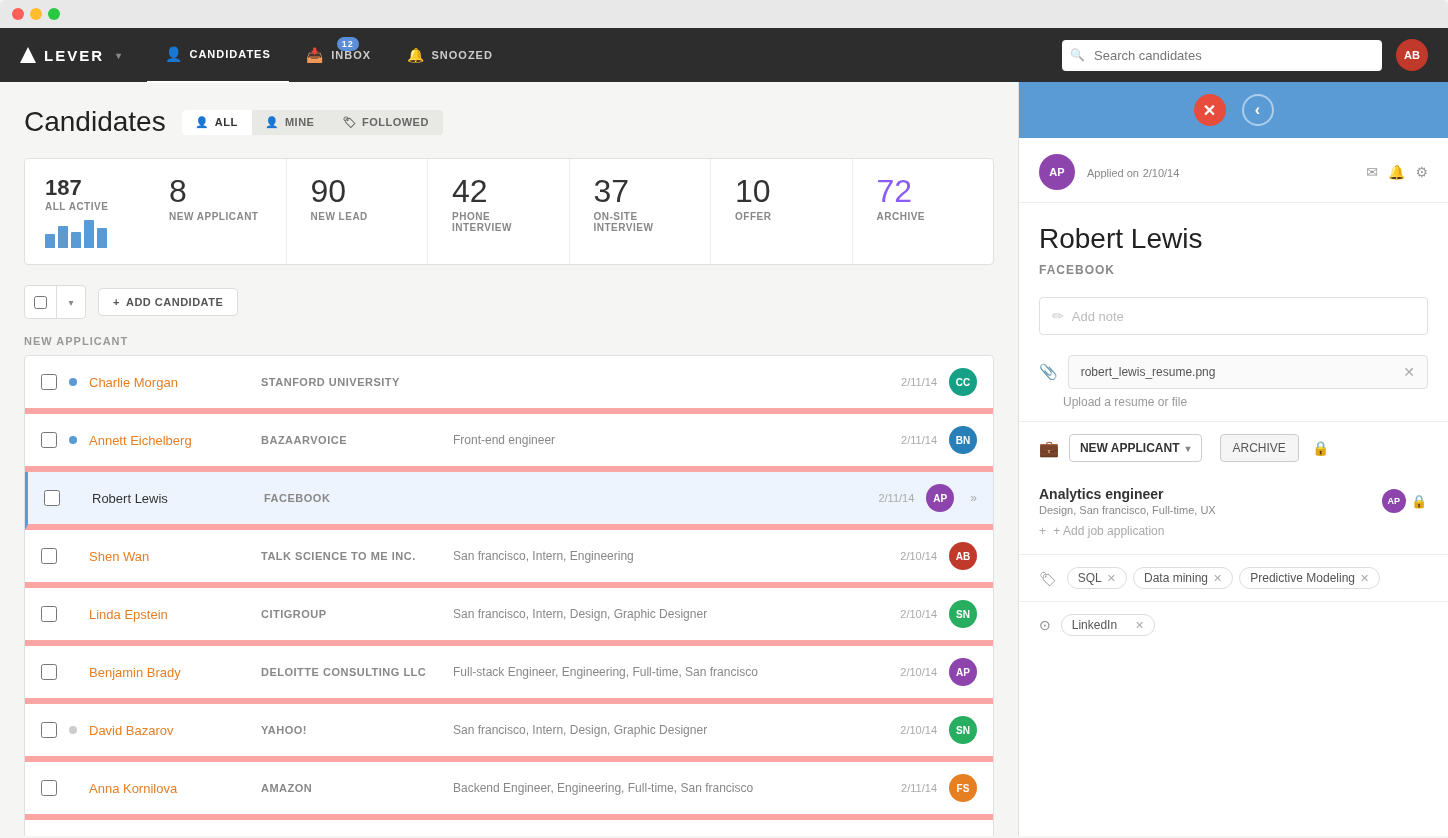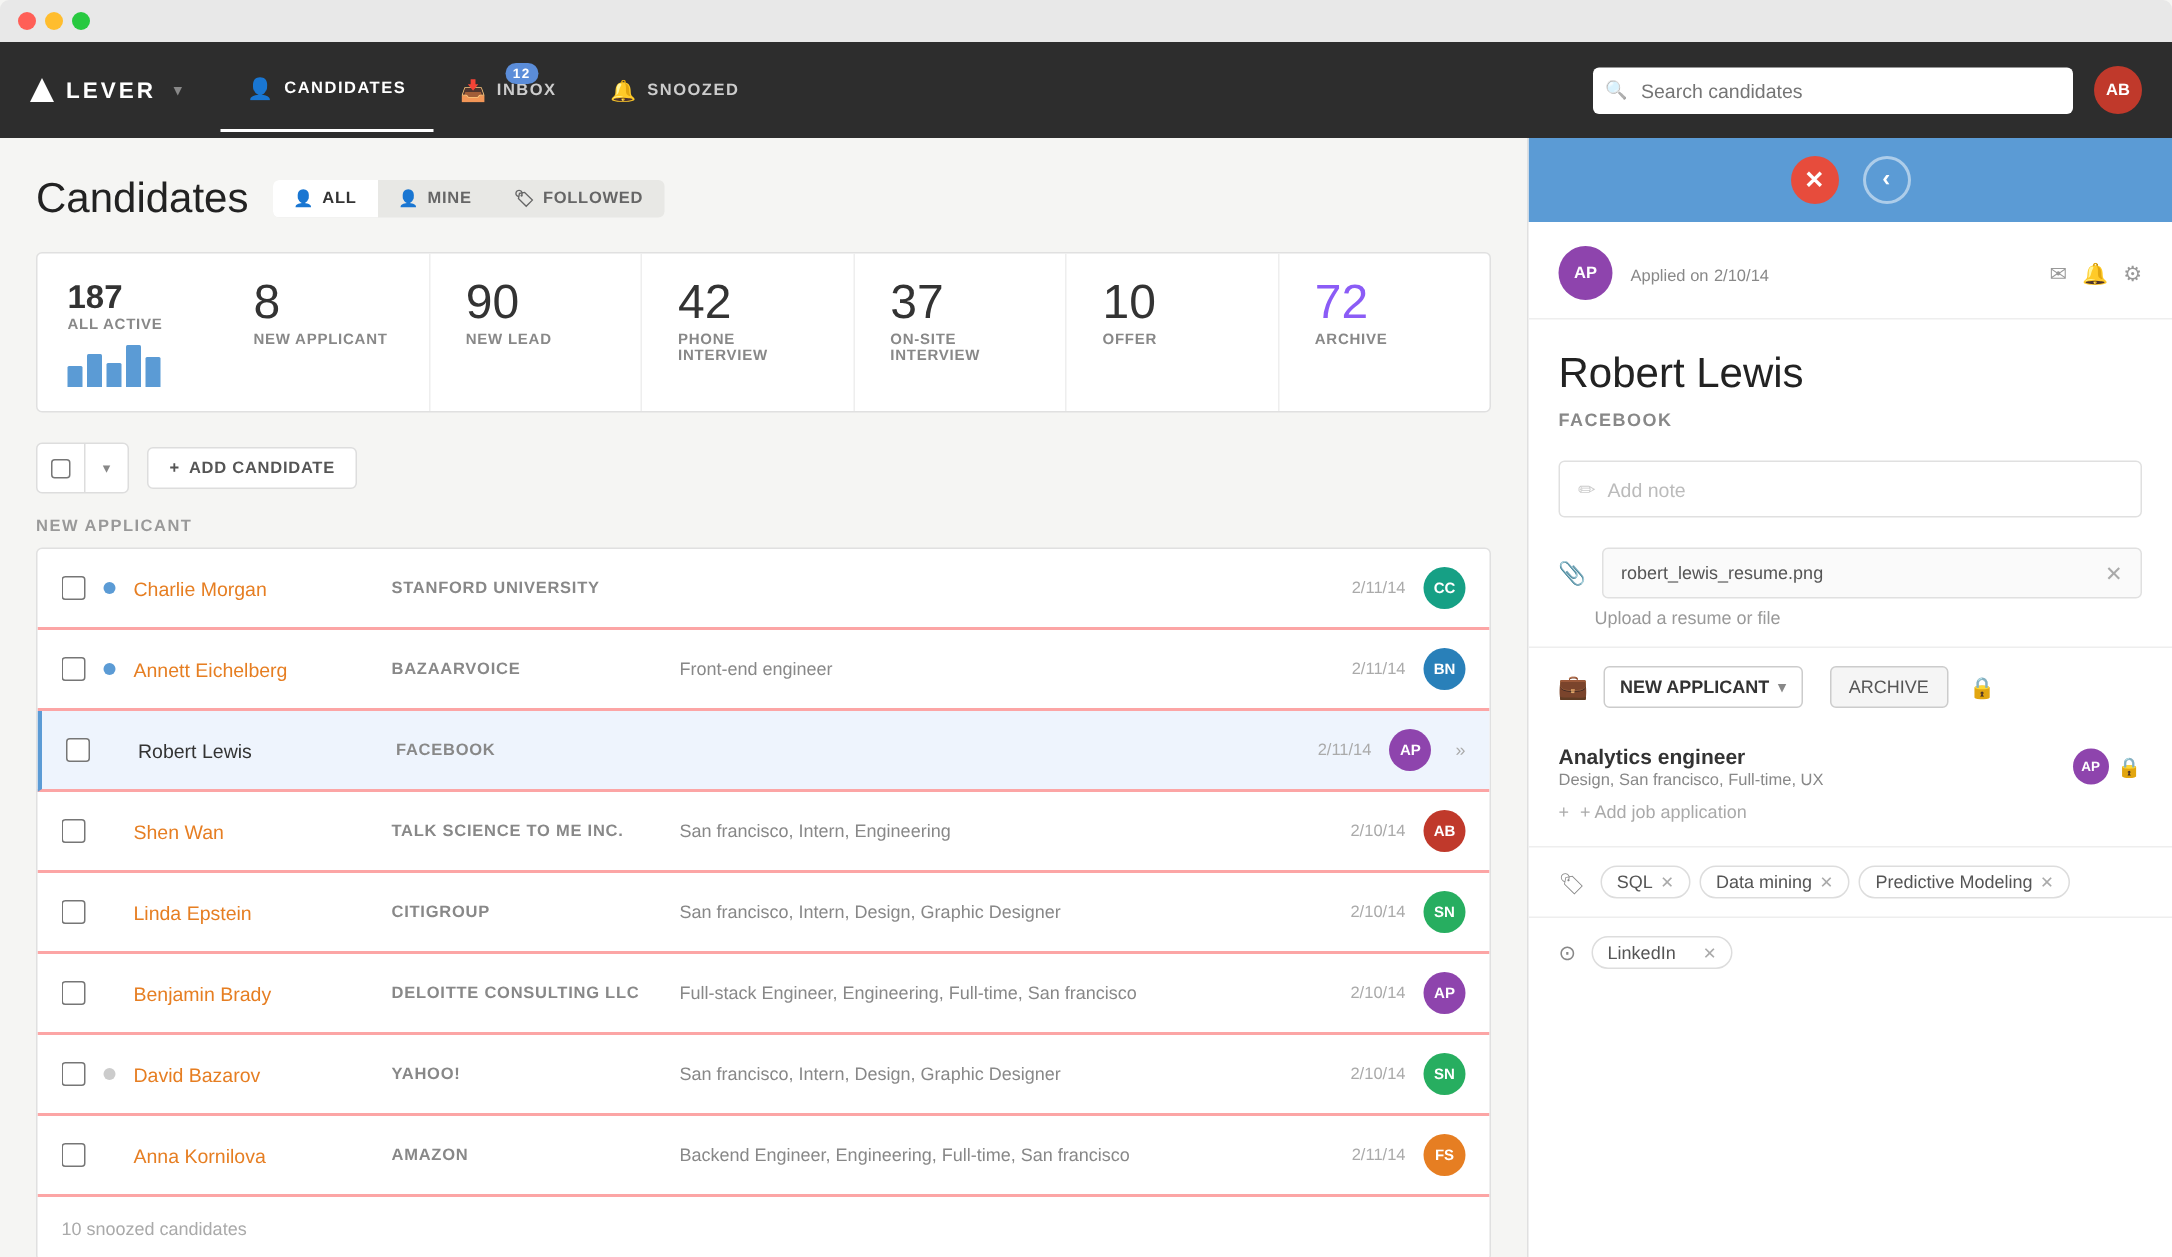--- a/index.html
+++ b/index.html
@@ -6,21 +6,21 @@
     body { font-family: -apple-system, BlinkMacSystemFont, 'Segoe UI', Helvetica, Arial, sans-serif; background: #f5f5f3; color: #333; font-size: 13px; }
 
     
     .window-chrome { background: #e8e8e8; height: 28px; display: flex; align-items: center; padding: 0 12px; gap: 6px; border-radius: 6px 6px 0 0; }
     .window-btn { width: 12px; height: 12px; border-radius: 50%; }
     .window-btn.red { background: #ff5f57; }
     .window-btn.yellow { background: #ffbd2e; }
     .window-btn.green { background: #28c940; }
 
     
-    .topnav { background: #2d2d2d; height: 64px; display: flex; align-items: center; padding: 0 20px; gap: 0; }
+    .topnav { background: #2d2d2d; height: 54px; display: flex; align-items: center; padding: 0 20px; gap: 0; }
     .nav-logo { display: flex; align-items: center; gap: 8px; color: #fff; font-size: 15px; font-weight: 600; letter-spacing: 2px; margin-right: 24px; }
     .nav-logo-chevron { color: #888; font-size: 10px; margin-left: 4px; }
     .nav-item { display: flex; align-items: center; gap: 6px; color: #ccc; font-size: 11px; font-weight: 600; letter-spacing: 1px; text-transform: uppercase; padding: 0 18px; height: 56px; cursor: pointer; position: relative; }
     .nav-item.active { color: #fff; border-bottom: 2px solid #fff; }
     .nav-icon { font-size: 14px; }
     .nav-badge { background: #5b8dd9; color: #fff; border-radius: 10px; font-size: 9px; font-weight: 700; padding: 2px 5px; position: absolute; top: 10px; left: 48px; }
     .nav-spacer { flex: 1; }
     .search-box { background: #fff; border: none; border-radius: 4px; padding: 8px 12px 8px 32px; width: 320px; font-size: 13px; color: #666; outline: none; }
     .search-wrapper { position: relative; }
     .search-wrapper::before { content: '🔍'; position: absolute; left: 8px; top: 50%; transform: translateY(-50%); font-size: 12px; opacity: 0.5; }
@@ -119,21 +119,21 @@
     .checkbox-dropdown { display: flex; align-items: center; border: 1px solid #ddd; border-radius: 4px; background: #fff; }
     .cb-box { width: 32px; height: 32px; display: flex; align-items: center; justify-content: center; border-right: 1px solid #ddd; }
     .cb-chevron { width: 28px; height: 32px; display: flex; align-items: center; justify-content: center; font-size: 10px; color: #888; cursor: pointer; }
     .add-candidate-btn { background: #fff; border: 1px solid #ddd; border-radius: 4px; padding: 7px 14px; font-size: 11px; font-weight: 700; color: #555; letter-spacing: 0.5px; cursor: pointer; display: flex; align-items: center; gap: 6px; }
 
     
     .section-label { font-size: 11px; font-weight: 700; letter-spacing: 1px; color: #999; text-transform: uppercase; margin-bottom: 8px; margin-top: 4px; }
 
     
     .candidate-list { background: #fff; border: 1px solid #e0e0e0; border-radius: 4px; overflow: hidden; }
-    .candidate-row { display: flex; align-items: center; padding: 12px 16px; border-bottom: 2px solid #fca5a5; cursor: pointer; gap: 12px; justify-content: flex-end; }
+    .candidate-row { display: flex; align-items: center; padding: 12px 16px; border-bottom: 6px solid #fca5a5; cursor: pointer; gap: 12px; justify-content: flex-end; }
     .candidate-row:last-child { border-bottom: none; }
     .candidate-row.selected { background: #eef4fd; border-left: 3px solid #5b9bd5; }
     .row-cb { width: 16px; height: 16px; border: 1px solid #ddd; border-radius: 2px; flex-shrink: 0; }
     .row-dot { width: 8px; height: 8px; border-radius: 50%; background: #5b9bd5; flex-shrink: 0; }
     .row-dot.empty { background: transparent; }
     .row-dot.gray { background: #ccc; }
     .row-name { font-size: 13px; font-weight: 500; color: #e67e22; min-width: 160px; }
     .row-name.dark { color: #333; }
     .row-company { font-size: 11px; font-weight: 700; letter-spacing: 0.5px; color: #888; text-transform: uppercase; min-width: 180px; }
     .row-tags { font-size: 12px; color: #888; flex: 1; }

